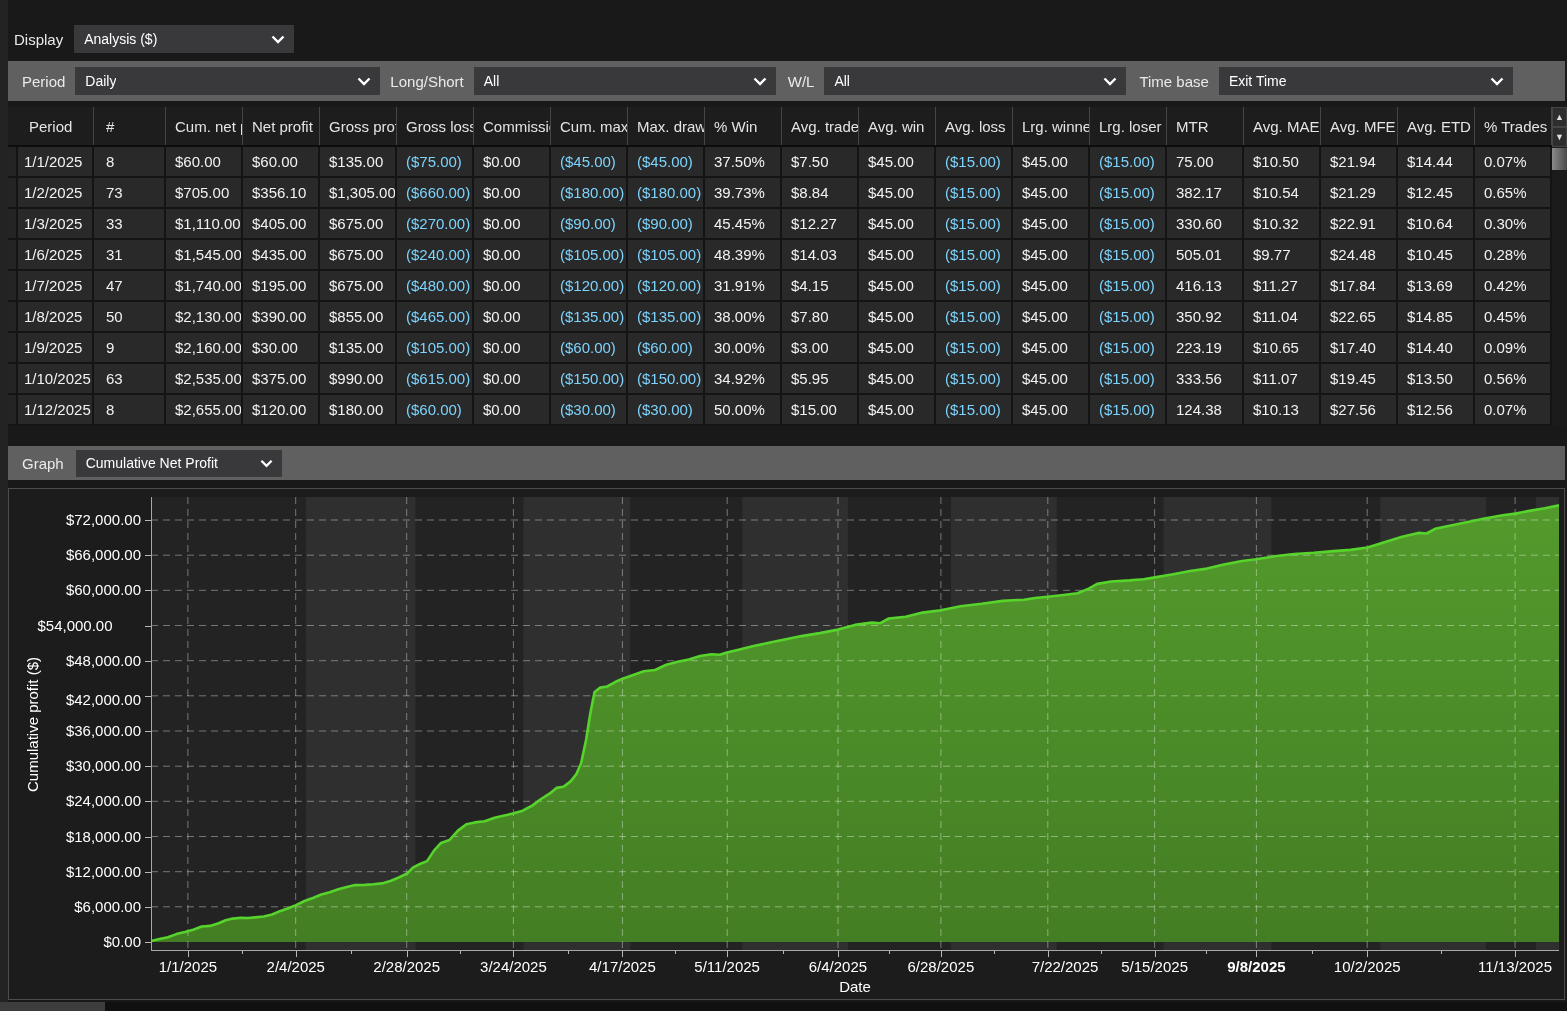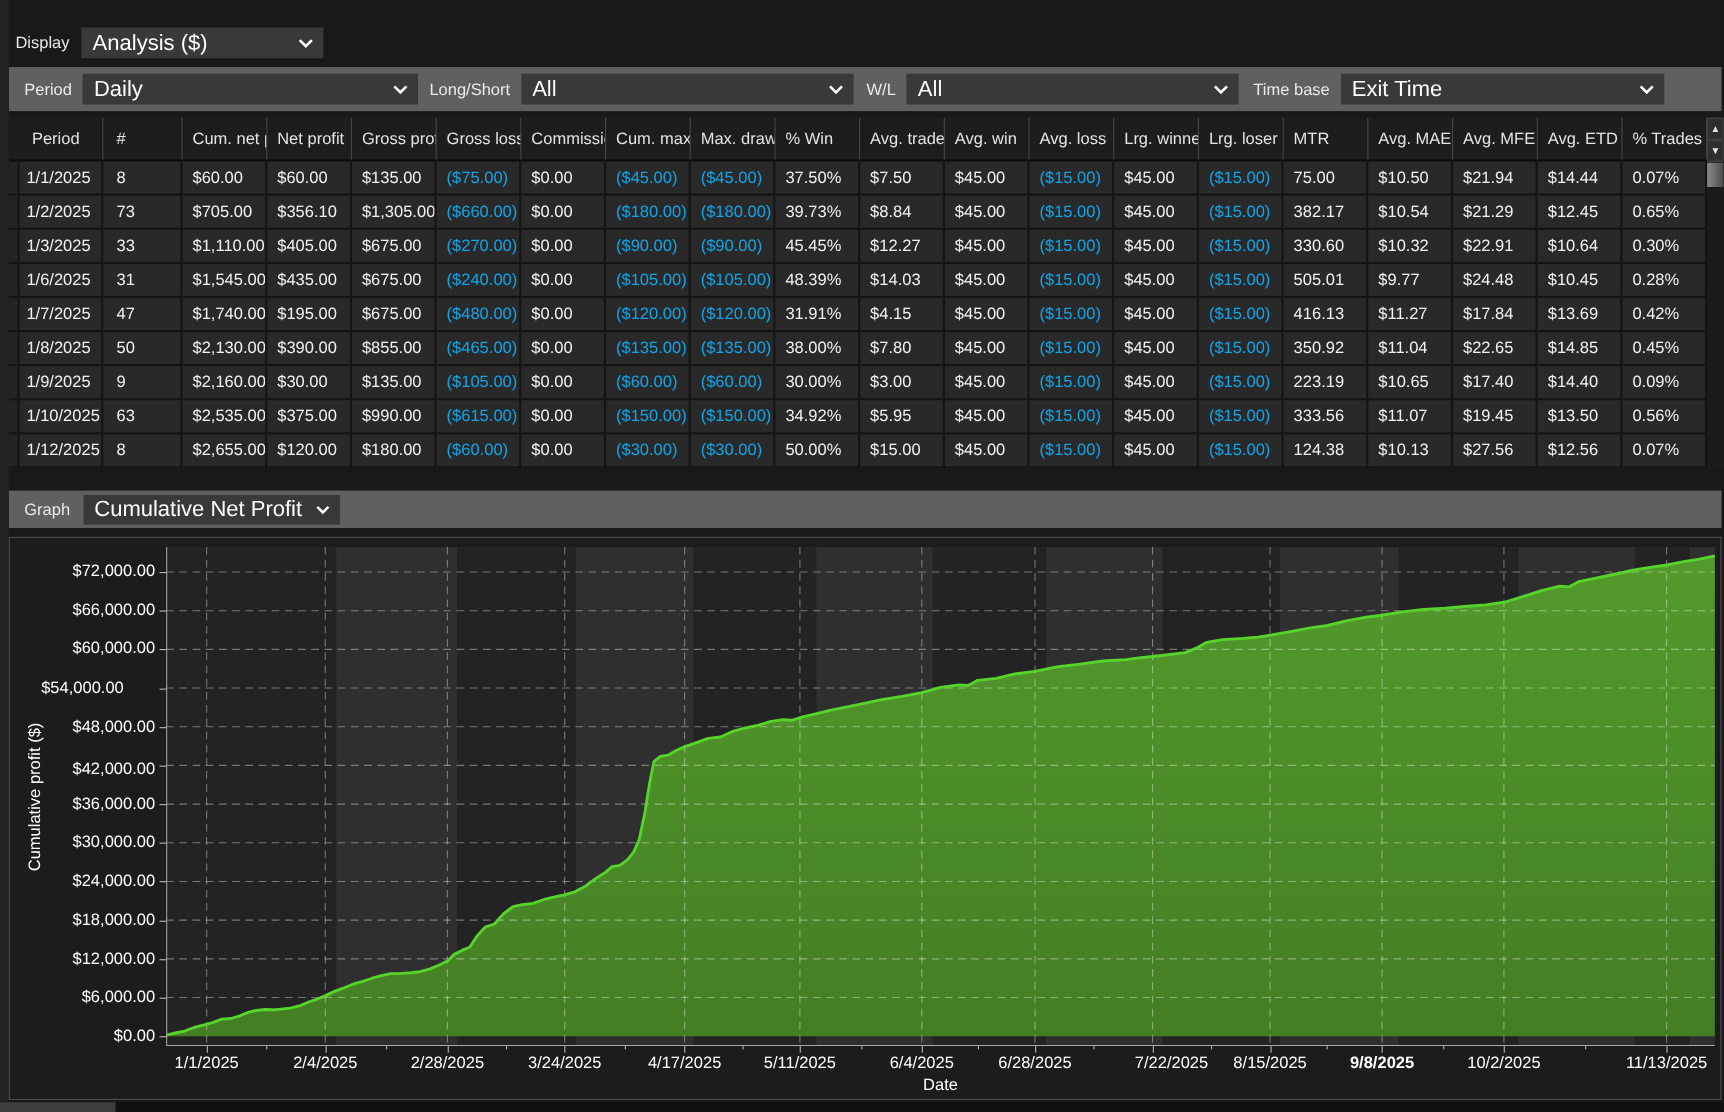--- a/index.html
+++ b/index.html
@@ -5,21 +5,21 @@
   * { margin:0; padding:0; box-sizing:border-box; }
   html,body { width:1567px; height:1011px; background:#191919; overflow:hidden;
               font-family:"Liberation Sans", sans-serif; color:#f0f0f0; }
   .edge-strip { position:absolute; left:0; top:0; width:8px; height:1011px; background:#232323; }
 
   
   .display-row { position:relative; margin-left:8px; display:flex; align-items:center;
                  padding:7px 0 8px 6px; gap:11px;margin-top:18px; }
   .flabel { font-size:15px; color:#eaeaea; white-space:nowrap; }
   .select { height:28px; background:#39393b; display:flex; align-items:center;
-            justify-content:space-between; padding:0 9px 0 10px; font-size:20px; color:#ffffff;
+            justify-content:space-between; padding:0 9px 0 10px; font-size:14px; color:#ffffff;
             cursor:default; }
   .select .sel-text { white-space:nowrap; overflow:hidden; }
   .chev { flex:none; margin-left:8px; }
 
   
   .filter-bar { margin-left:8px; width:1557px; height:40px; background:#606060;
                 display:flex; align-items:center; padding-left:14px; }
   .filter-bar .flabel { margin-right:10px; }
 
   
@@ -28,21 +28,21 @@
   .ghead { display:flex; height:40px; background:#1d1d1d; border-bottom:2px solid #0d0d0d; }
   .hgutter { width:10px; flex:none; }
   .hcell { flex:none; display:flex; align-items:center; padding-left:9px; font-size:15px;
            color:#e4e4e4; white-space:nowrap; overflow:hidden; border-right:1px solid #464646; }
   .grow { display:flex; height:31px; }
   .gutter { width:10px; flex:none; background:#242424; border-right:2px solid #141414;
             border-bottom:2px solid #141414; }
   .cell { flex:none; background:#292929; border-right:2px solid #141414; border-bottom:2px solid #141414;
           display:flex; align-items:center; padding-left:9px; font-size:15px; color:#f2f2f2;
           white-space:nowrap; overflow:hidden; }
-  .cell.neg { color:#0ea5e9; }
+  .cell.neg { color:#7dd3fc; }
   .w0{width:76px}.w1{width:72px}.wN{width:77px}
   .grow .w0{padding-left:6px}.grow .w1{padding-left:12px}
   .ghead .w0{padding-left:11px}.ghead .w1{padding-left:12px}
 
   
   .vscroll { width:15px; display:flex; flex-direction:column; background:#1d1d1d; }
   .vbtn { height:20px; background:#2e2e2e; border:1px solid #454545; color:#e0e0e0;
           font-size:9px; display:flex; align-items:center; justify-content:center; }
   .vthumb { height:22px; margin-top:1px; background:linear-gradient(to right,#8a8a8a,#4a4a4a); }
   .vtrack { flex:1; background:#1b1b1b; }
@@ -356,21 +356,21 @@
   <div class="vscroll">
     <div class="vbtn">▲</div>
     <div class="vbtn">▼</div>
     <div class="vthumb"></div>
     <div class="vtrack"></div>
   </div>
 </div>
 
 <div class="graph-bar">
   <span class="flabel">Graph</span>
-  <div class="select" style="width:233px;height:27px">
+  <div class="select" style="width:206px;height:27px">
     <span class="sel-text">Cumulative Net Profit</span>
     <svg class="chev" width="13" height="9" viewBox="0 0 14 9">
         <path d="M1.5 1.5 L7 7 L12.5 1.5" fill="none" stroke="#ffffff" stroke-width="2.4"></path>
       </svg>
   </div>
 </div>
 
 <div class="chart-outer">
   <div class="plot">
     <svg id="chart-svg" viewBox="0 0 1408 454" preserveAspectRatio="none">
@@ -467,21 +467,21 @@
       <div class="xtick" style="left: 828.963px; height: 6px;"></div>
       <div class="xlab" style="left: 828.963px;">6/4/2025</div>
       <div class="xtick" style="left: 880.426px; height: 3px;"></div>
       <div class="xtick" style="left: 931.888px; height: 6px;"></div>
       <div class="xlab" style="left: 931.888px;">6/28/2025</div>
       <div class="xtick" style="left: 985.322px; height: 3px;"></div>
       <div class="xtick" style="left: 1038.76px; height: 6px;"></div>
       <div class="xlab" style="left: 1056px;">7/22/2025</div>
       <div class="xtick" style="left: 1092.19px; height: 3px;"></div>
       <div class="xtick" style="left: 1145.62px; height: 6px;"></div>
-      <div class="xlab" style="left: 1145.62px;">8/15/2025</div>
+      <div class="xlab" style="left: 1145.62px;">5/15/2025</div>
       <div class="xtick" style="left: 1196.52px; height: 3px;"></div>
       <div class="xtick" style="left: 1247.42px; height: 6px;"></div>
       <div class="xlab" style="left: 1247.42px; font-weight: bold;">9/8/2025</div>
       <div class="xtick" style="left: 1302.83px; height: 3px;"></div>
       <div class="xtick" style="left: 1358.23px; height: 6px;"></div>
       <div class="xlab" style="left: 1358.23px;">10/2/2025</div>
       <div class="xtick" style="left: 1432.15px; height: 3px;"></div>
       <div class="xtick" style="left: 1506.07px; height: 6px;"></div>
       <div class="xlab" style="left: 1506.07px;">11/13/2025</div>
     </div>

